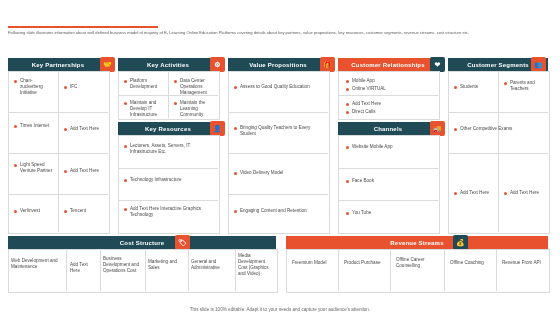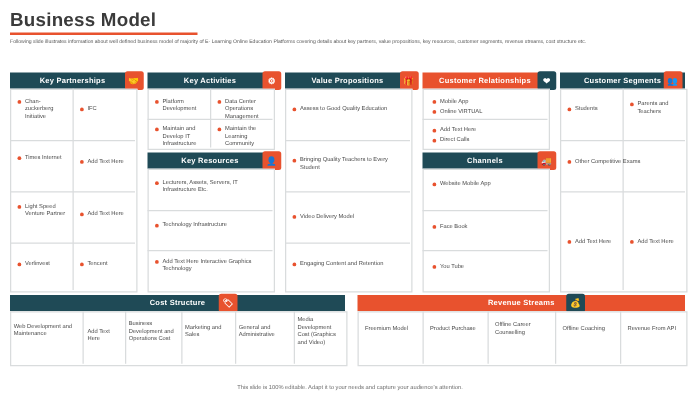--- a/index.html
+++ b/index.html
@@ -24,21 +24,20 @@
   .footer{position:absolute;left:0;right:0;bottom:3px;text-align:center;font-size:4.6px;color:#6b6b6b;}
 
   .vsep{position:absolute;width:1px;background:#d9dcdd;}
   .hsep{position:absolute;height:1px;background:#d9dcdd;}
 </style>
 </head>
 <body>
 
 <div class="slide">
 
-  <div class="title">Business Model</div>
   <div class="title-rule"></div>
   <div class="subtitle">Following slide illustrates information about well defined business model of majority of E- Learning Online Education Platforms covering details about key partners, value propositions, key resources, customer segments, revenue streams, cost structure etc.</div>
 
   <div class="hdr" style="left:8px;top:58px;width:100px;">
     <span>Key Partnerships</span>
     <span class="hicon">🤝</span>
   </div>
   <div class="panel" style="left:8px;top:71px;width:100px;height:161px;"></div>
   <div class="vsep" style="left:58px;top:71px;height:161px;"></div>
   <div class="hsep" style="left:8px;top:112px;width:100px;"></div>

